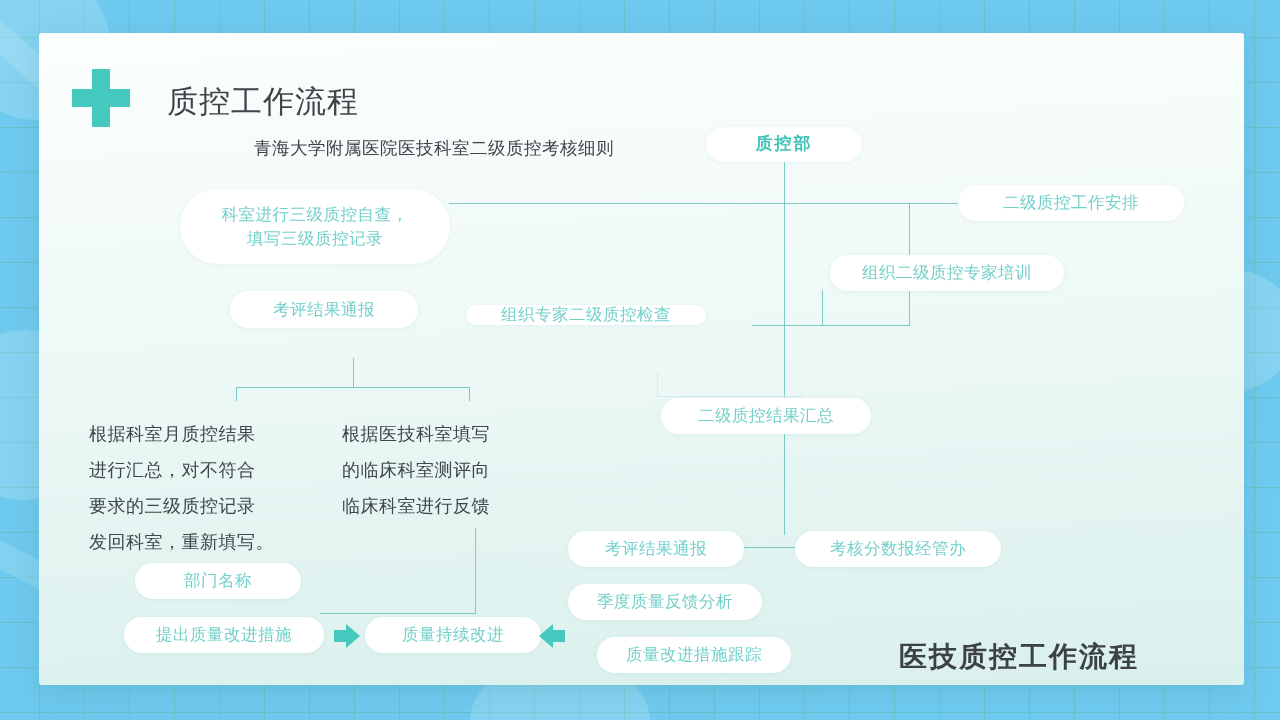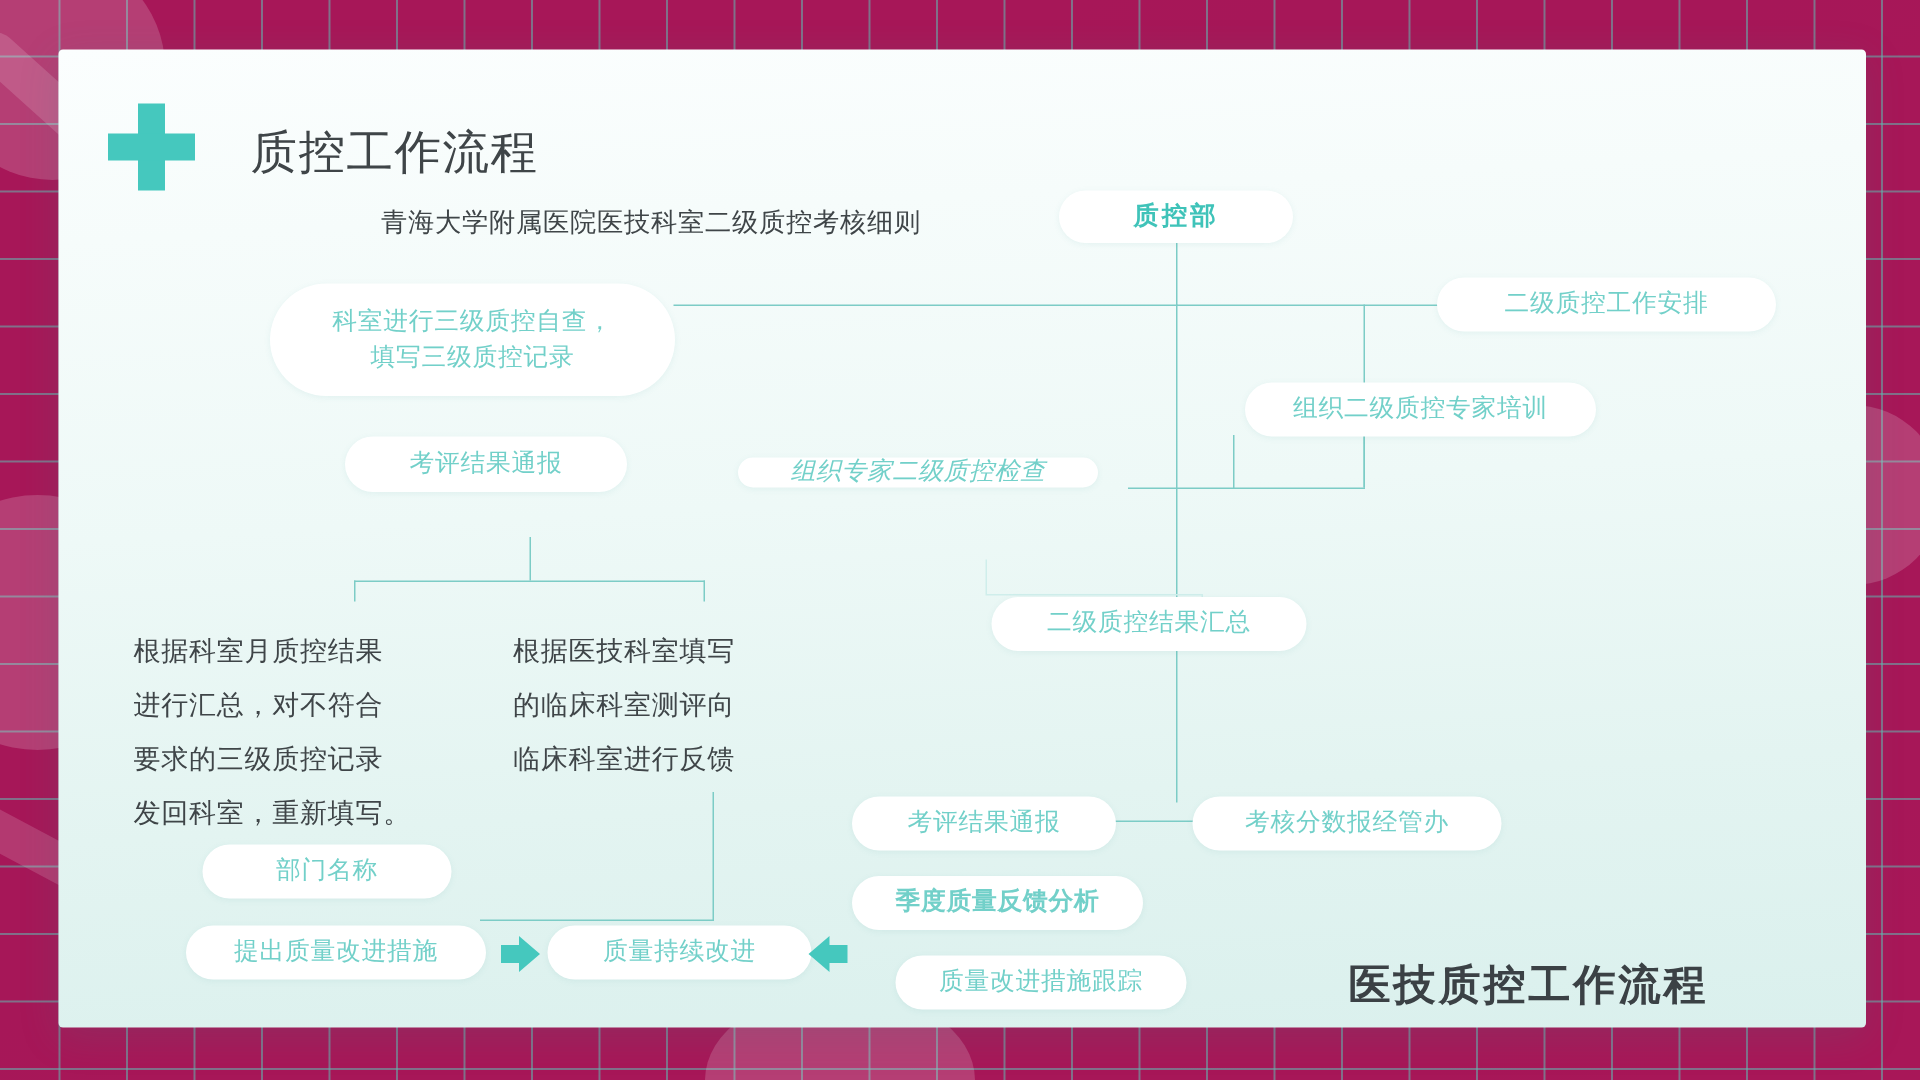--- a/index.html
+++ b/index.html
@@ -9,21 +9,21 @@
     height: 720px;
     overflow: hidden;
     font-family: "Liberation Sans", "DejaVu Sans", sans-serif;
   }
 
   
   #stage {
     position: relative;
     width: 1280px;
     height: 720px;
-    background: #be185d;
+    background: #7dd3fc;
   }
   .bg-grid {
     position: absolute;
     inset: 0;
     background-image:
       linear-gradient(to right, rgba(110,195,188,.55) 1.5px, transparent 1.5px),
       linear-gradient(to bottom, rgba(110,195,188,.55) 1.5px, transparent 1.5px);
     background-size: 45px 45px;
     background-position: -6px -8px;
   }
@@ -202,30 +202,30 @@
 
     <div class="pill" style="left:141px; top:156px; width:270px; height:75px;">科室进行三级质控自查，
 填写三级质控记录</div>
 
     <div class="pill" style="left:191px; top:258px; width:188px; height:37px;">考评结果通报</div>
 
     <div class="pill" style="left:919px; top:152px; width:226px; height:36px;">二级质控工作安排</div>
 
     <div class="pill" style="left:791px; top:222px; width:234px; height:36px;">组织二级质控专家培训</div>
 
-    <div class="pill" style="left:453px; top:272px; width:240px; height:20px;font-style:italic;">组织专家二级质控检查</div>
+    <div class="pill" style="left:427px; top:272px; width:240px; height:20px;">组织专家二级质控检查</div>
 
     <div class="pill" style="left:622px; top:353px; width:210px; height:36px;margin-top:12px;">二级质控结果汇总</div>
 
 
     <div class="pill" style="left:529px; top:498px; width:176px; height:36px;">考评结果通报</div>
 
     <div class="pill" style="left:756px; top:498px; width:206px; height:36px;">考核分数报经管办</div>
 
-    <div class="pill" style="left:529px; top:551px; width:194px; height:36px;font-weight:bold;">季度质量反馈分析</div>
+    <div class="pill" style="left:529px; top:551px; width:194px; height:36px;">季度质量反馈分析</div>
 
     <div class="pill" style="left:558px; top:604px; width:194px; height:36px;">质量改进措施跟踪</div>
 
     <div class="pill" style="left:96px; top:530px; width:166px; height:36px;">部门名称</div>
 
     <div class="pill" style="left:85px; top:584px; width:200px; height:36px;">提出质量改进措施</div>
 
     <div class="pill" style="left:326px; top:584px; width:176px; height:36px;">质量持续改进</div>
 
     <div class="arrow" style="left:293px; top:589px;">

